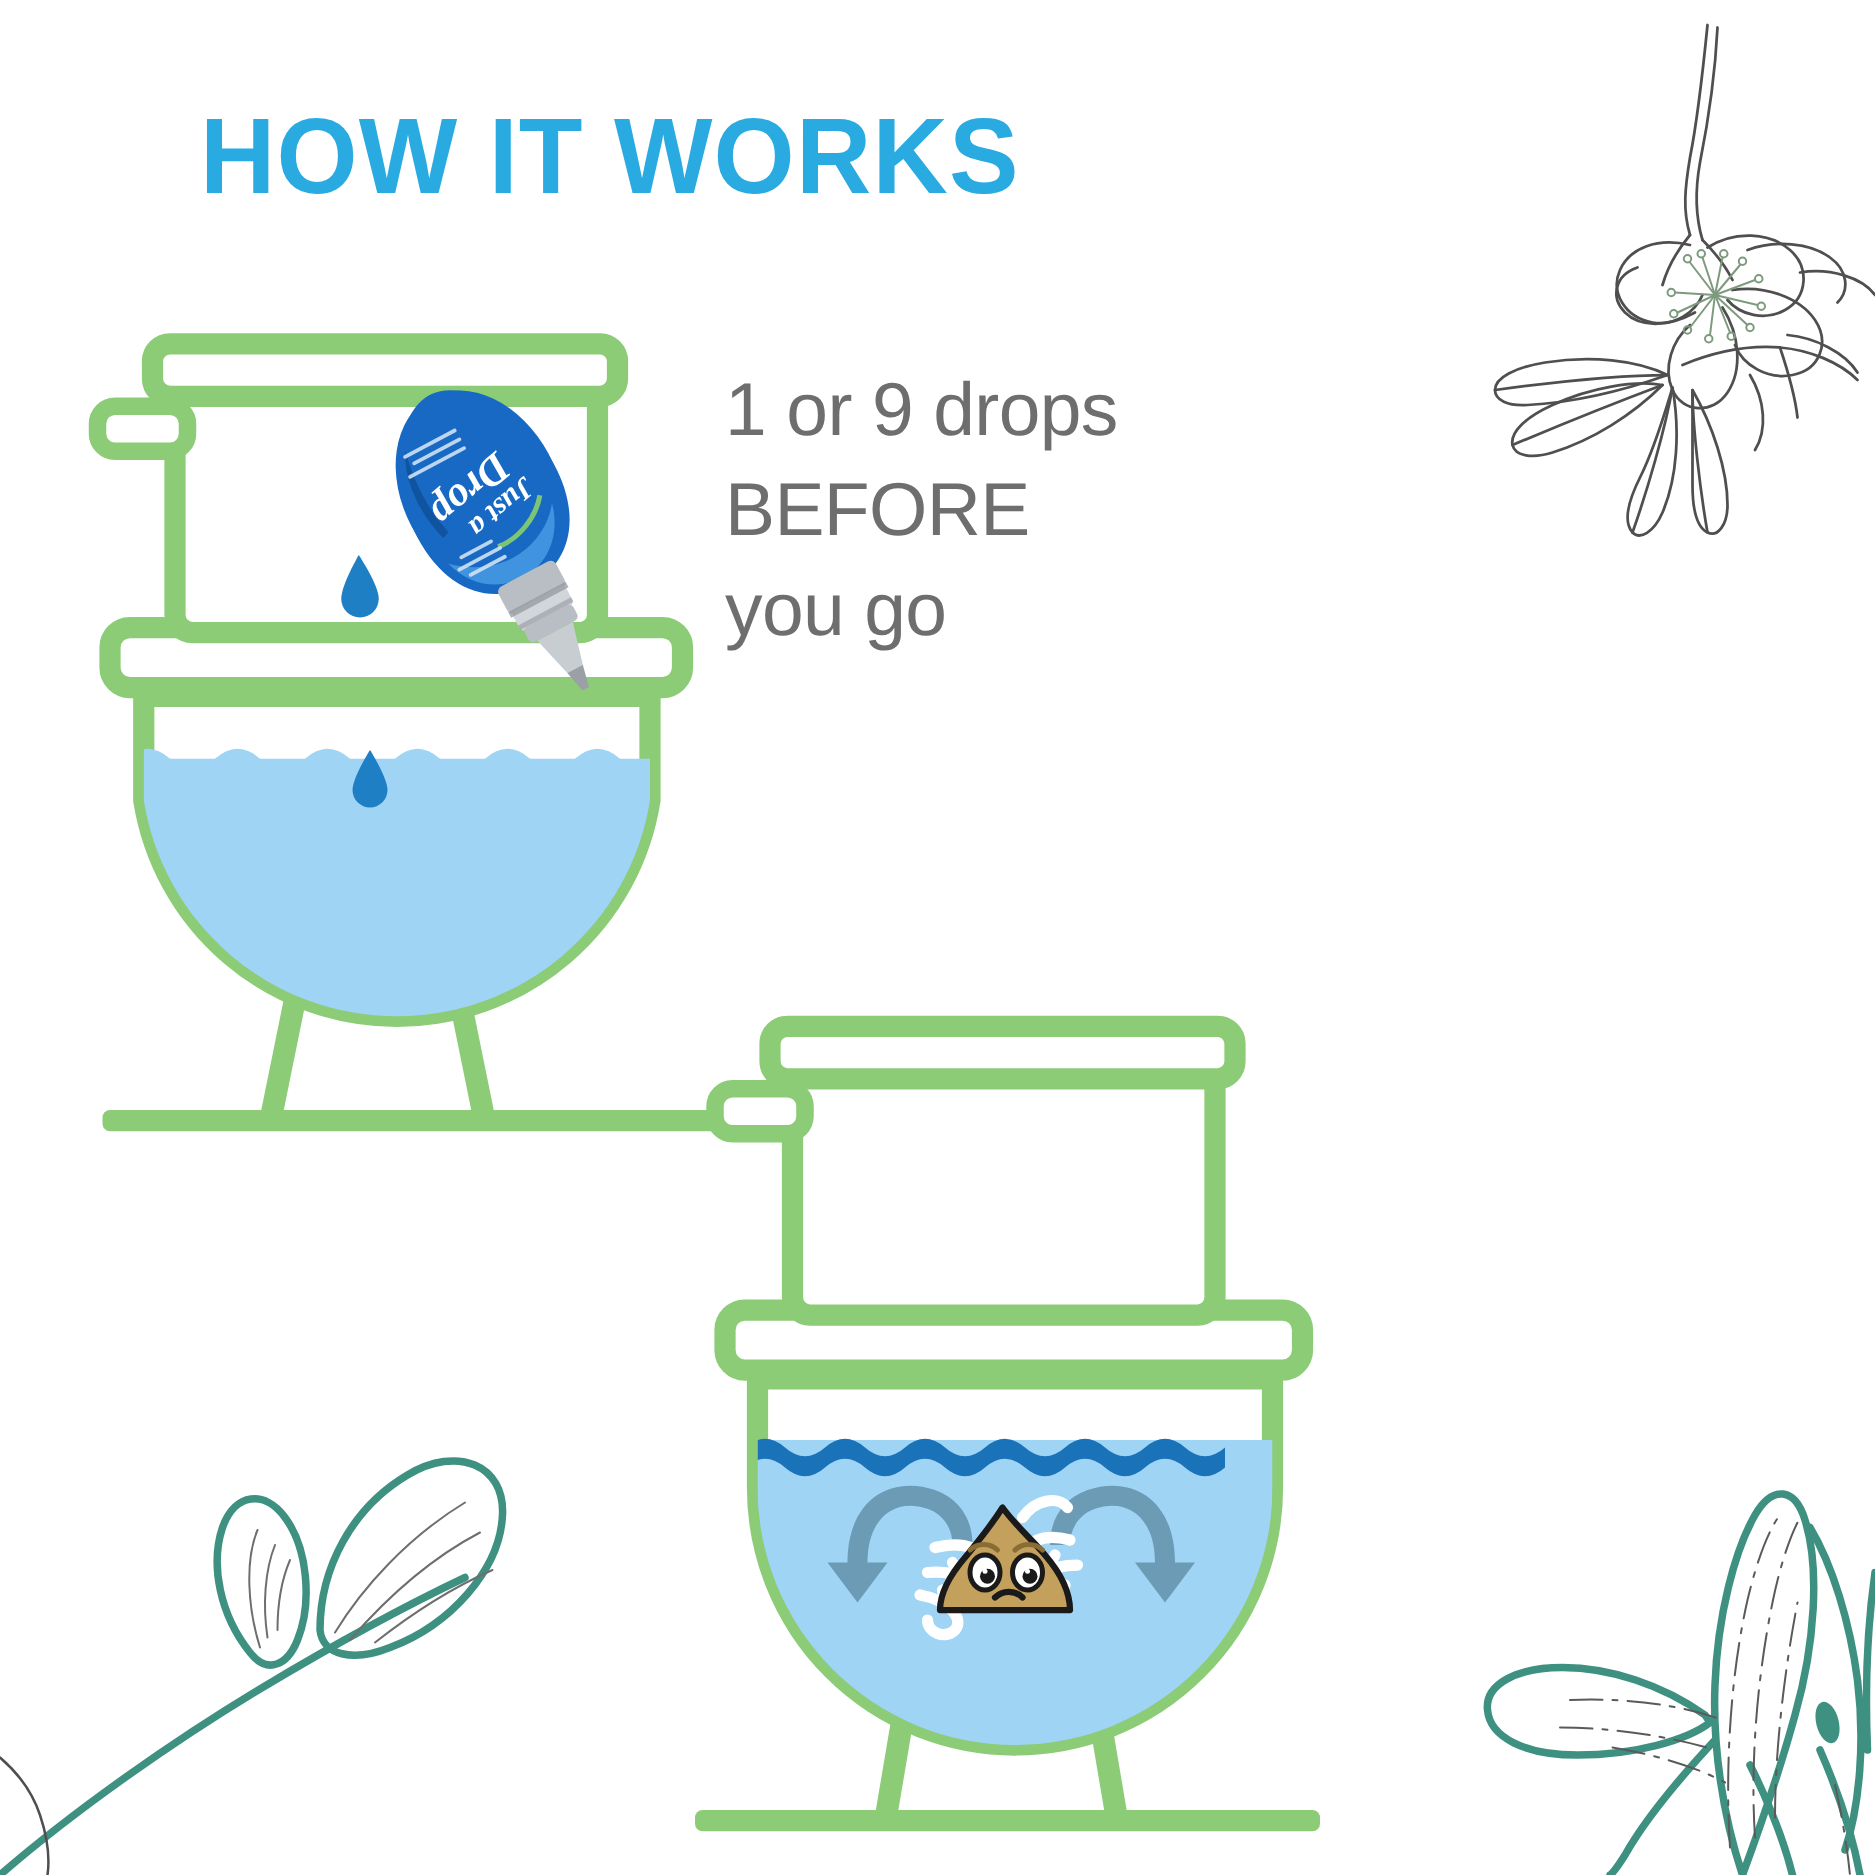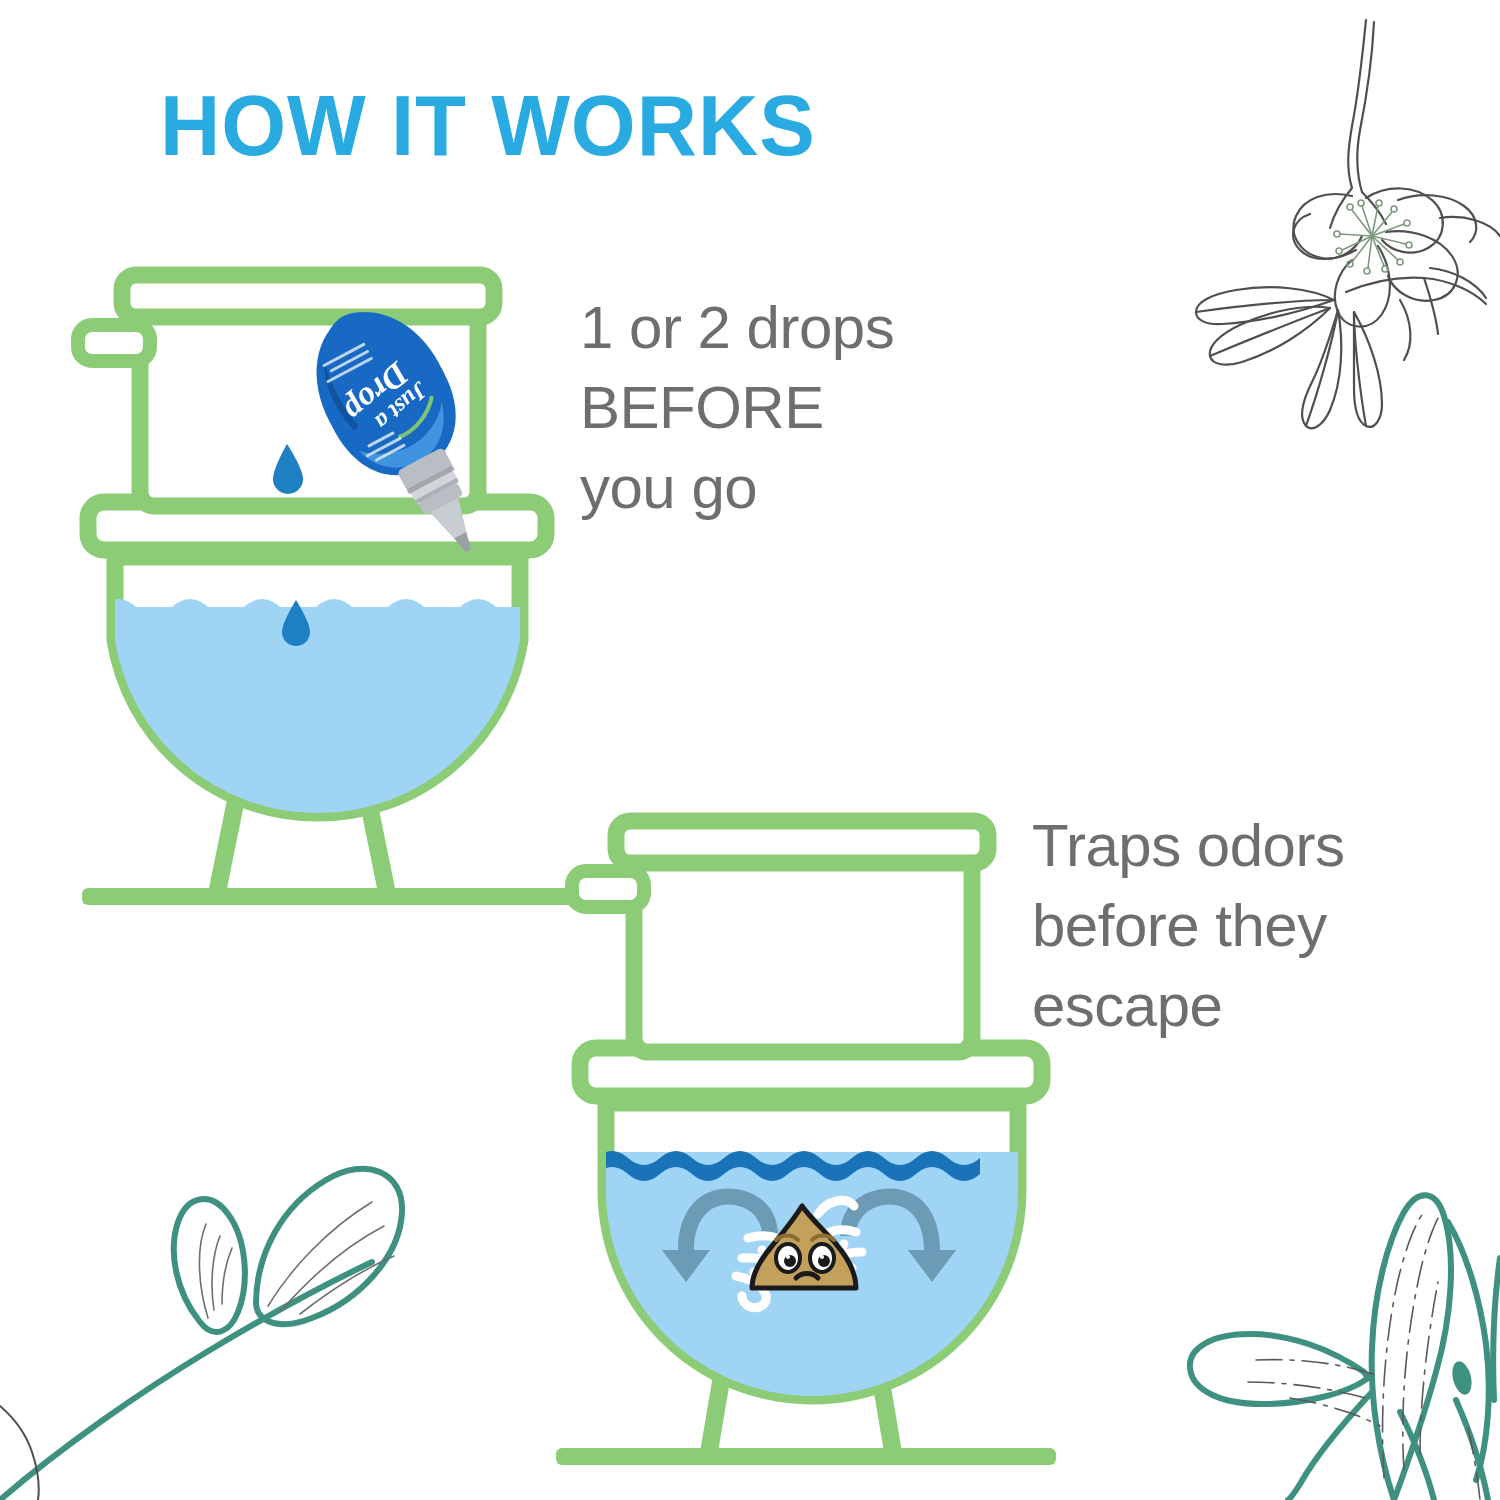--- a/index.html
+++ b/index.html
@@ -296,21 +296,18 @@
 
     <rect x="634" y="854" width="338" height="198" rx="14" fill="#ffffff" stroke="#8CCC77" stroke-width="17"></rect>
 
     <rect x="616" y="821" width="372" height="42" rx="14" fill="#ffffff" stroke="#8CCC77" stroke-width="17"></rect>
 
     <rect x="572" y="871" width="72" height="36" rx="14" fill="#ffffff" stroke="#8CCC77" stroke-width="14"></rect>
   </svg>
 
   <div id="title">HOW IT WORKS</div>
 
-  <div class="caption" id="caption-1">1 or 2 drops
+  <div class="caption" id="caption-1">1 or 9 drops
 BEFORE
 you go</div>
 
-  <div class="caption" id="caption-2">Traps odors
-before they
-escape</div>
 
 </div>
 
 </body></html>

